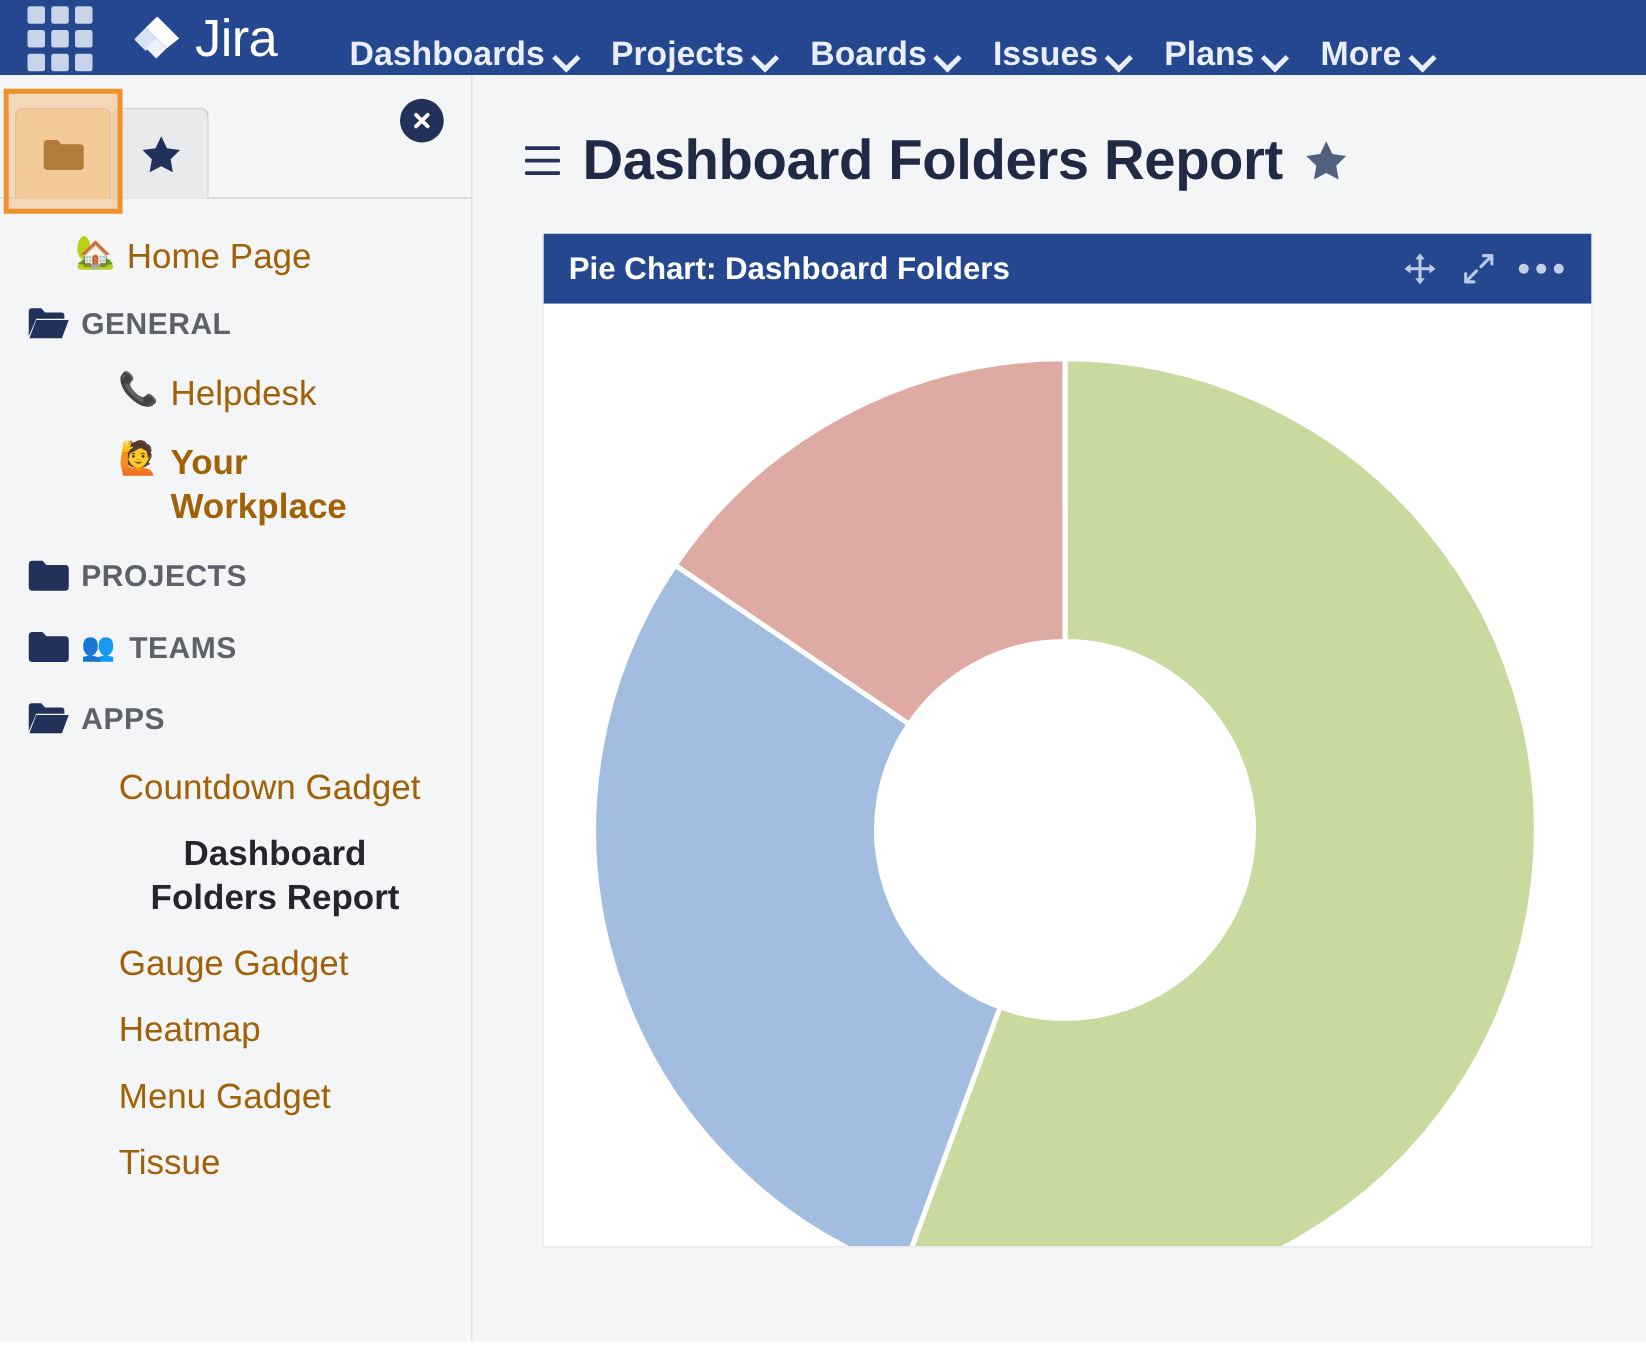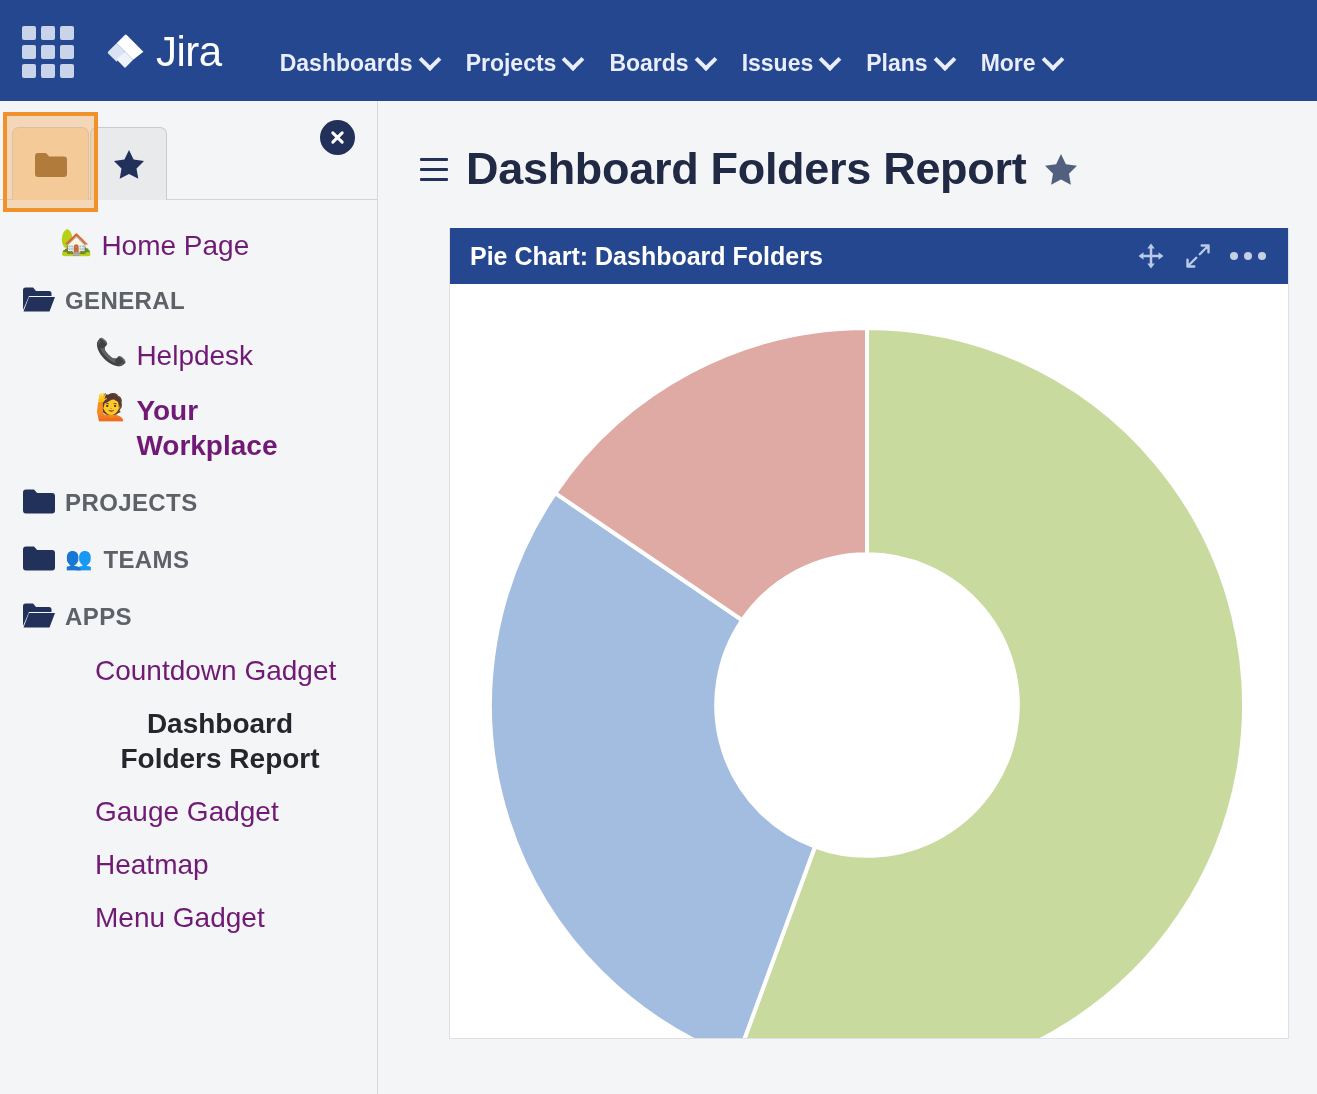--- a/index.html
+++ b/index.html
@@ -7,21 +7,21 @@
   html, body {
     margin: 0; padding: 0;
     width: 1317px; height: 1094px;
     overflow: hidden;
     background: #ffffff;
     font-family: "Liberation Sans", sans-serif;
   }
 
   
   #topnav {
-    height: 101px;
+    height: 60px;
     background: #24478f;
     display: flex;
     align-items: center;
     padding: 2px 0 0 20px;
     position: relative;
     z-index: 20;
   }
   #appgrid {
     width: 56px; height: 56px;
     display: grid;
@@ -49,24 +49,24 @@
   #brand .logo { width: 42px; height: 42px; display: block; }
   #brand .wordmark {
     color: #ffffff;
     font-size: 42px;
     font-weight: 400;
     letter-spacing: -0.5px;
     line-height: 1;
   }
   .navitem {
     display: flex;
-    align-items: center;
+    align-items: flex-end;
     gap: 9px;
     color: #e9eefa;
-    font-size: 23px;
+    font-size: 27px;
     font-weight: 700;
     padding: 6px 14px;
     cursor: pointer;
     white-space: nowrap;
     margin-top: 24px;
   }
   .navitem .chev {
     display: inline-block;
     width: 16px; height: 16px;
     border-right: 4px solid #e9eefa;
@@ -132,21 +132,21 @@
   .tree-row {
     display: flex;
     align-items: flex-start;
     gap: 9px;
     padding: 4px 16px 4px 22px;
     cursor: pointer;
     line-height: 1.25;
   }
   .tree-row .emoji { font-size: 26px; line-height: 1.15; }
   .tree-link {
-    color: #701a75;
+    color: #a16207;
     font-size: 28px;
     font-weight: 400;
   }
   .group-label {
     color: #5e6168;
     font-size: 24px;
     font-weight: 700;
     letter-spacing: 0.4px;
     padding-top: 3px;
   }
@@ -180,21 +180,21 @@
   #page-title {
     font-size: 45px;
     font-weight: 700;
     color: #212a45;
     letter-spacing: -0.3px;
     white-space: nowrap;
   }
   #title-star { width: 34px; height: 33px; cursor: pointer; }
 
   #gadget {
-    margin: 33px 0 0 49px;
+    margin: 33px 0 0 34px;
     width: 840px;
     background: #ffffff;
     border: 1px solid #dfe1e6;
     border-top: none;
   }
   #gadget-head {
     height: 56px;
     background: #24478f;
     display: flex;
     align-items: center;
@@ -347,20 +347,23 @@
         <span class="tree-link">Dashboard Folders Report</span>
       </div>
       <div class="tree-row app-row">
         <span class="tree-link">Gauge Gadget</span>
       </div>
       <div class="tree-row app-row">
         <span class="tree-link">Heatmap</span>
       </div>
       <div class="tree-row app-row">
         <span class="tree-link">Menu Gadget</span>
+      </div>
+      <div class="tree-row app-row">
+        <span class="tree-link">Tissue</span>
       </div>
 
     </div>
   </div>
 
   <div id="main">
 
     <div id="page-head">
       <div id="hamburger">
         <i></i>

